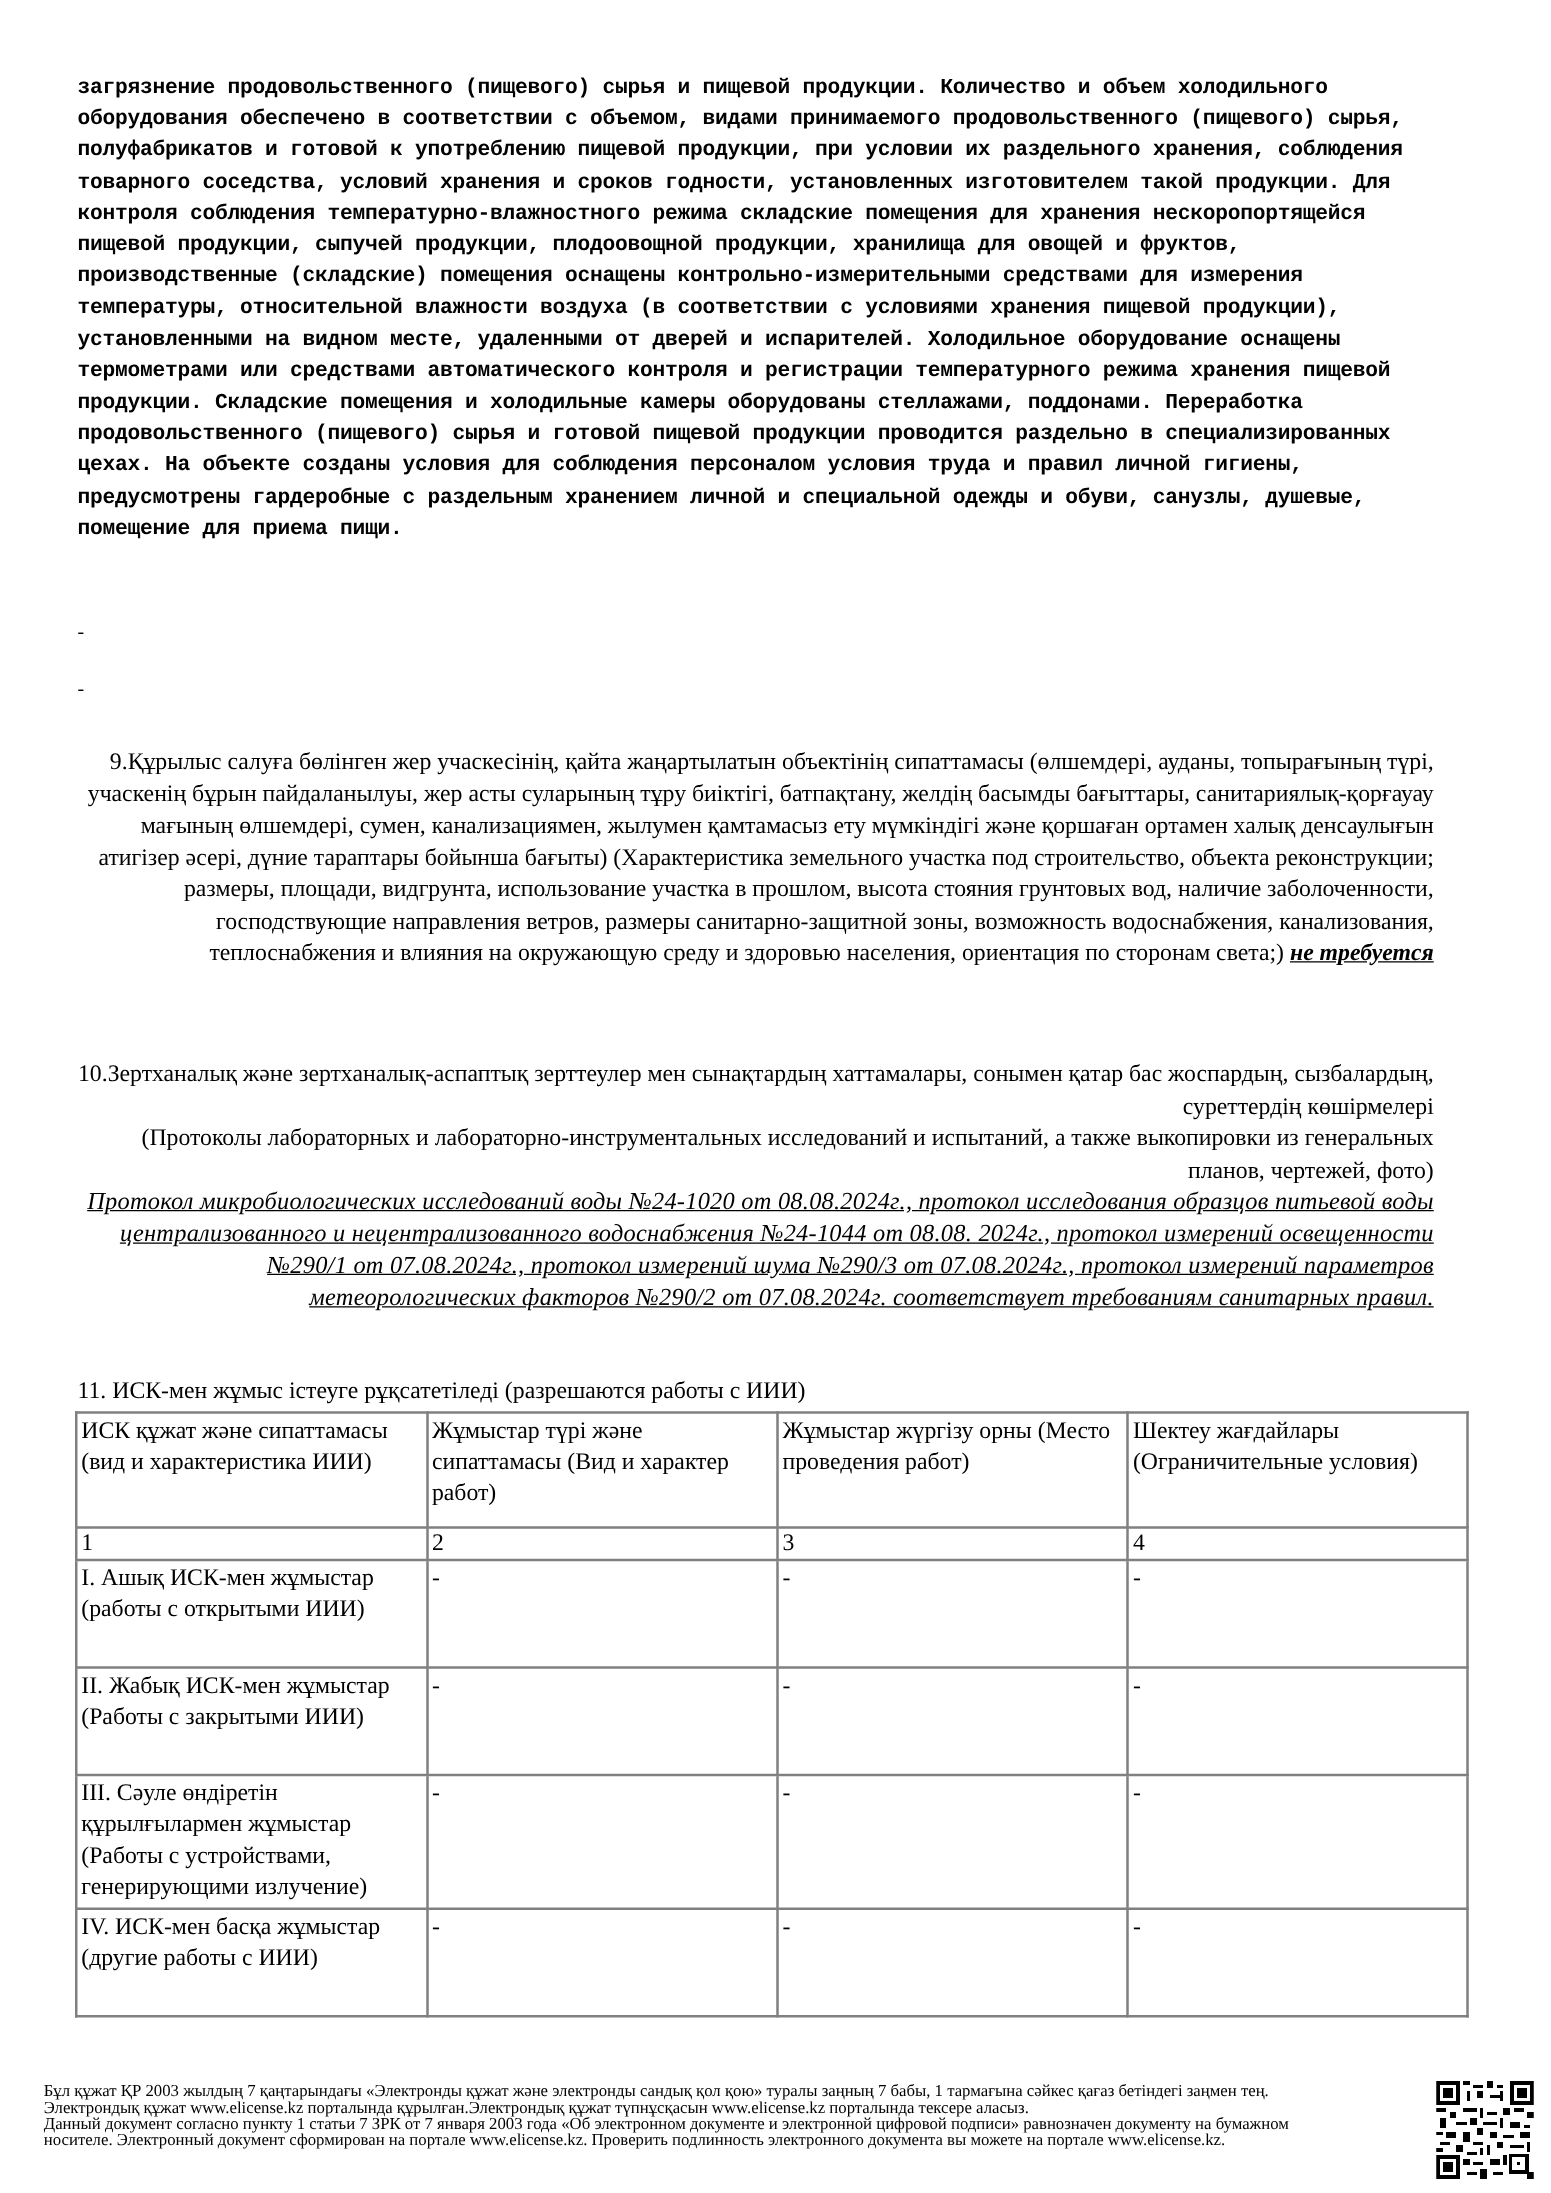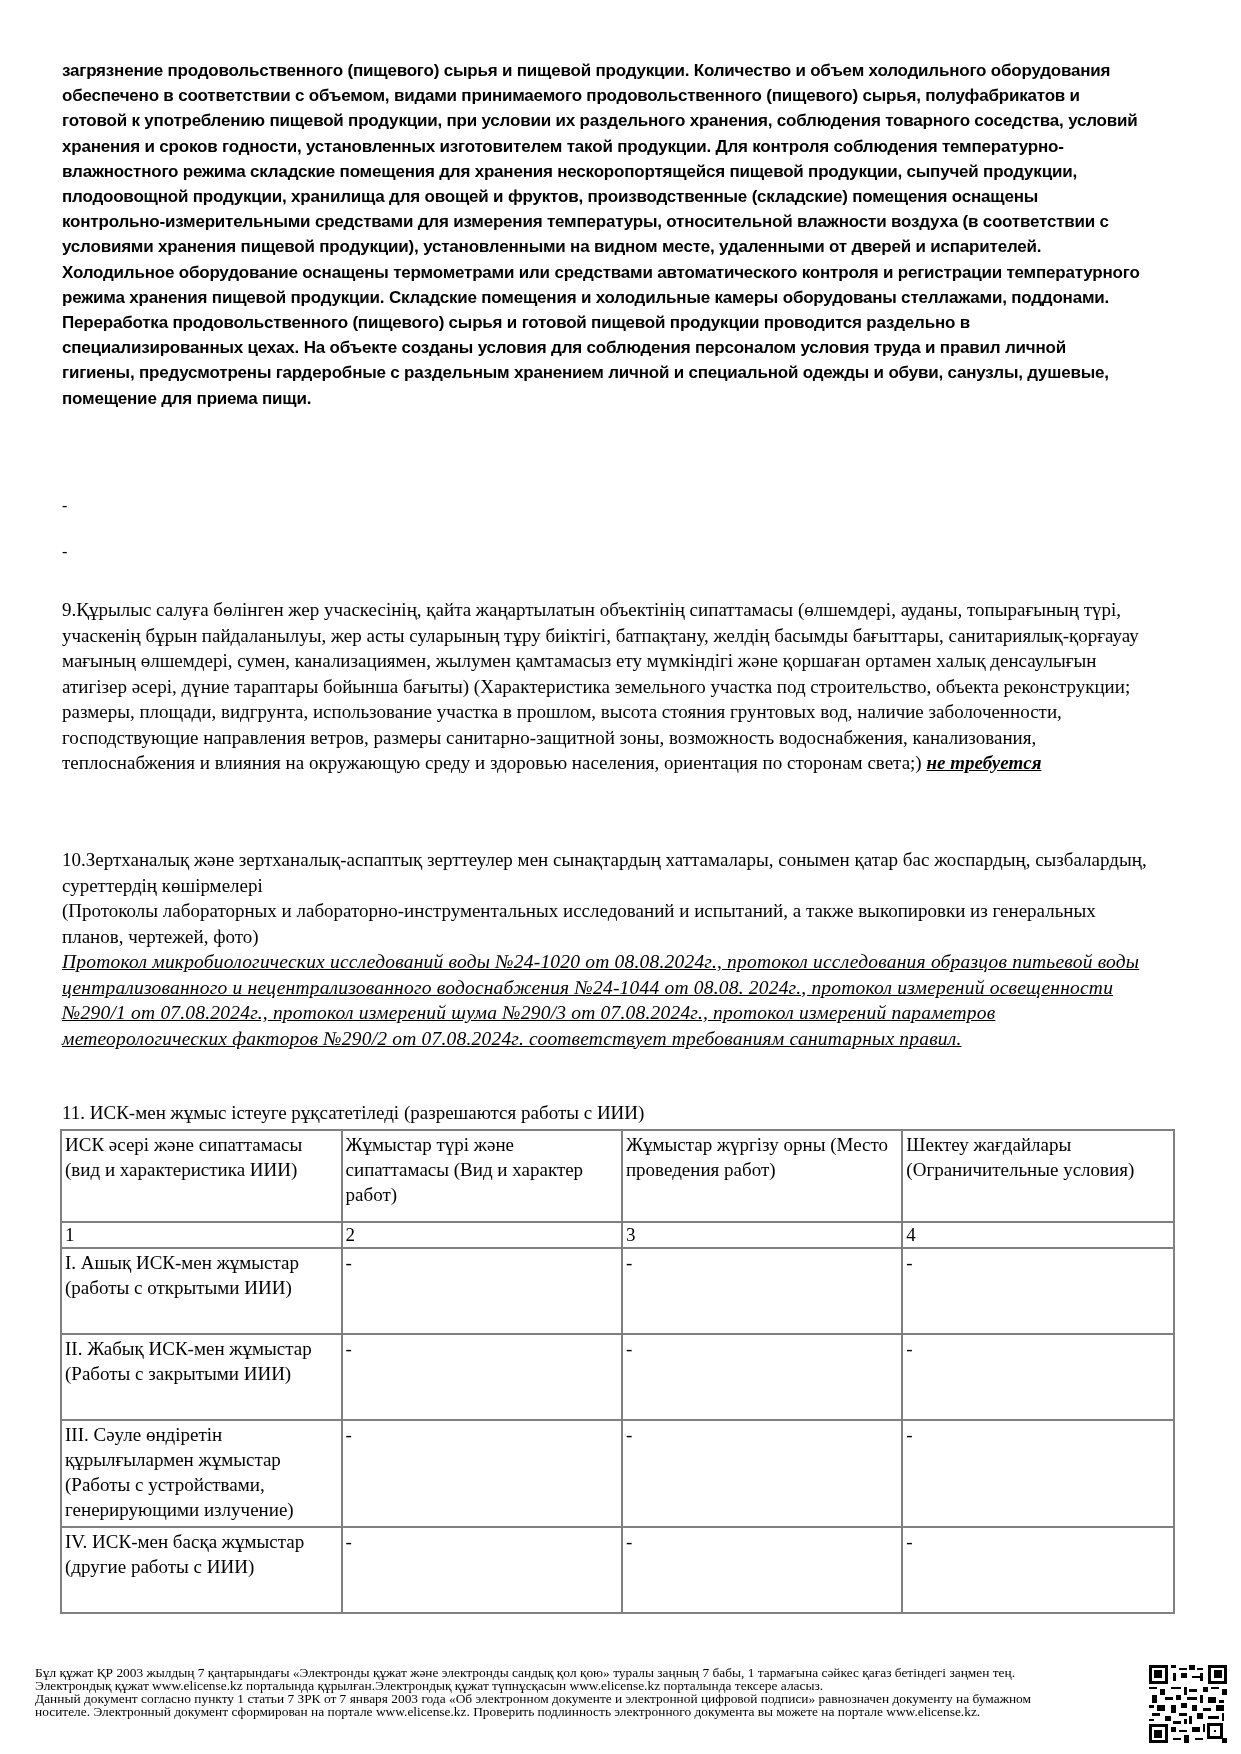--- a/index.html
+++ b/index.html
@@ -1,28 +1,28 @@
 <!DOCTYPE html>
 <html><head>
 <meta charset="utf-8">
 <style>
   html, body { margin: 0; padding: 0; background: #ffffff; }
   body { width: 1241px; height: 1754px; position: relative; overflow: hidden; color: #000; font-family: "Liberation Serif", serif; }
   .page { position: absolute; left: 0; top: 0; width: 1241px; height: 1754px; }
 
   .bold-para {
     position: absolute; left: 62px; top: 58px; width: 1080px;
-    font-family: Liberation Sans, sans-serif; font-weight: bold; font-size: 17px; line-height: 25.2px;
+    font-family: Liberation Mono, monospace; font-weight: bold; font-size: 17px; line-height: 25.2px;
     letter-spacing: -0.2px; transform-origin: left top;
   }
   .dash { position: absolute; left: 62px; font-size: 16px; line-height: 18px; }
   .dash1 { top: 497px; }
   .dash2 { top: 543px; }
 
-  .section { position: absolute; left: 62px; width: 1085px; font-size: 19px; line-height: 25.5px; }
+  .section { position: absolute; left: 62px; width: 1085px; font-size: 19px; line-height: 25.5px; text-align: right; }
   .sec9 { top: 597px; }
   .sec10 { top: 847px; }
   .answer { font-weight: bold; font-style: italic; text-decoration: underline; }
   .protocols { font-weight: normal; font-style: italic; text-decoration: underline; font-size: 19.5px; line-height: 25.5px; letter-spacing: 0.2px; }
   .sec11-title { position: absolute; left: 62px; top: 1101px; font-size: 19px; line-height: 24px; }
 
   table.iii {
     position: absolute; left: 60px; top: 1129px; width: 1115px;
     border-collapse: collapse; font-family: "Liberation Serif", serif; font-size: 19px; line-height: 25px;
   }
@@ -66,21 +66,21 @@
 
   <table class="iii">
     <colgroup>
         <col class="c1">
         <col class="c2">
         <col class="c3">
         <col class="c4">
       </colgroup>
     <tbody>
         <tr class="hdr">
-      <td>ИСК әсері және сипаттамасы (вид и характеристика ИИИ)</td>
+      <td>ИСК құжат және сипаттамасы (вид и характеристика ИИИ)</td>
       <td>Жұмыстар түрі және сипаттамасы (Вид и характер работ)</td>
       <td>Жұмыстар жүргізу орны (Место проведения работ)</td>
       <td>Шектеу жағдайлары (Ограничительные условия)</td>
     </tr>
     <tr class="num">
       <td>1</td>
       <td>2</td>
       <td>3</td>
       <td>4</td>
     </tr>

